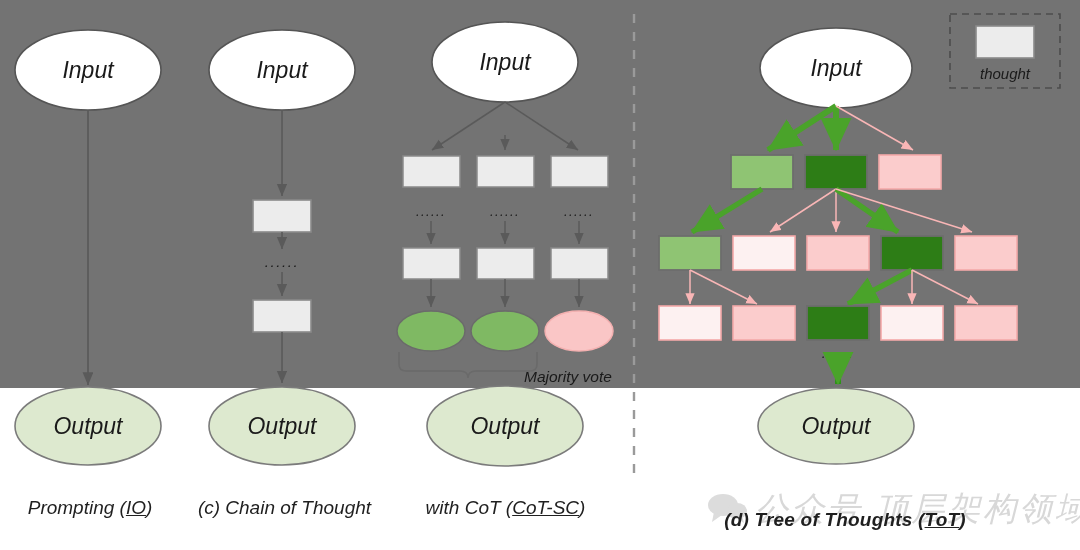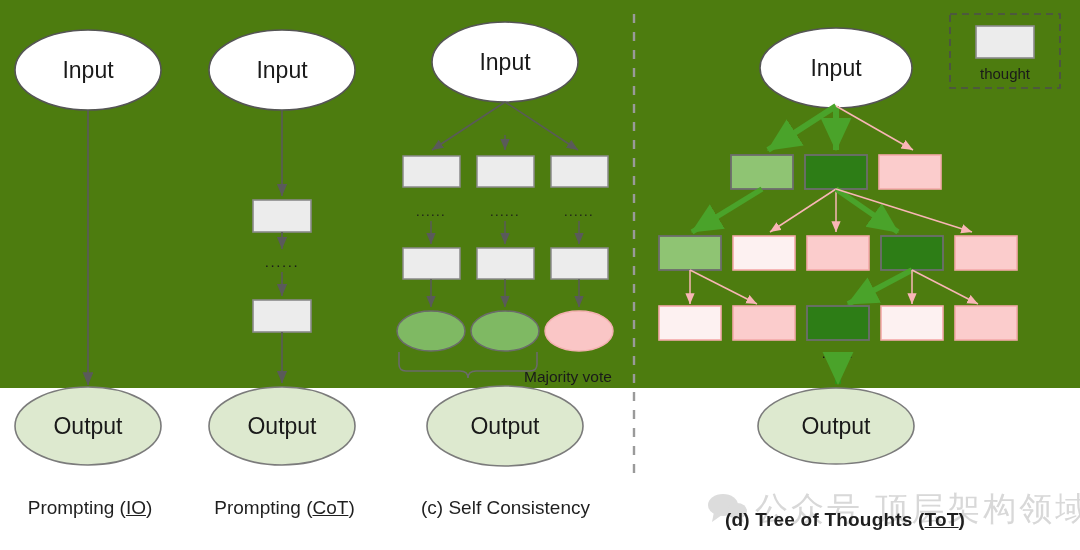--- a/index.html
+++ b/index.html
@@ -12,21 +12,22 @@
     height: 550px;
     font-family: "Liberation Sans", sans-serif;
     color: #262626;
     overflow: hidden;
     position: relative;
   }
   #stage {
     position: relative;
     width: 1080px;
     height: 388px;
-    background: #4d7c0f;
+    background: #737373;
+    font-style: italic;
   }
   svg.layer {
     position: absolute;
     left: 0;
     top: 0;
     width: 1080px;
     height: 550px;
     pointer-events: none;
   }
   .node-text {
@@ -217,25 +218,25 @@
       <rect x="976" y="26" width="58" height="32" fill="#ececec" stroke="#8a8a8a" stroke-width="1.6"></rect>
       <text class="legend-label" x="1005" y="79" text-anchor="middle">thought</text>
     </g>
   </svg>
 
   <div class="caption" style="left:0px; top:470px; width:180px;">
     <div><span>Prompting (</span><span class="u">IO</span><span>)</span></div>
   </div>
 
   <div class="caption" style="left:187px; top:470px; width:195px;">
+    <div>(c) Chain of Thought</div>
     <div><span>Prompting (</span><span class="u">CoT</span><span>)</span></div>
   </div>
 
   <div class="caption" style="left:408px; top:470px; width:195px;">
-    <div>(c) Self Consistency</div>
     <div><span>with CoT (</span><span class="u">CoT-SC</span><span>)</span></div>
   </div>
 
   <div class="caption caption-bold" style="left:700px; top:482px; width:290px; z-index:5;">
     <div>(d) Tree of Thoughts (<span class="u">ToT</span>)</div>
   </div>
 
   <svg class="watermark-icon" viewBox="0 0 42 34">
     <ellipse cx="17" cy="13" rx="15" ry="11" fill="#dcdcdc"></ellipse>
     <path d="M8,20 L6,30 L16,23 z" fill="#dcdcdc"></path>

